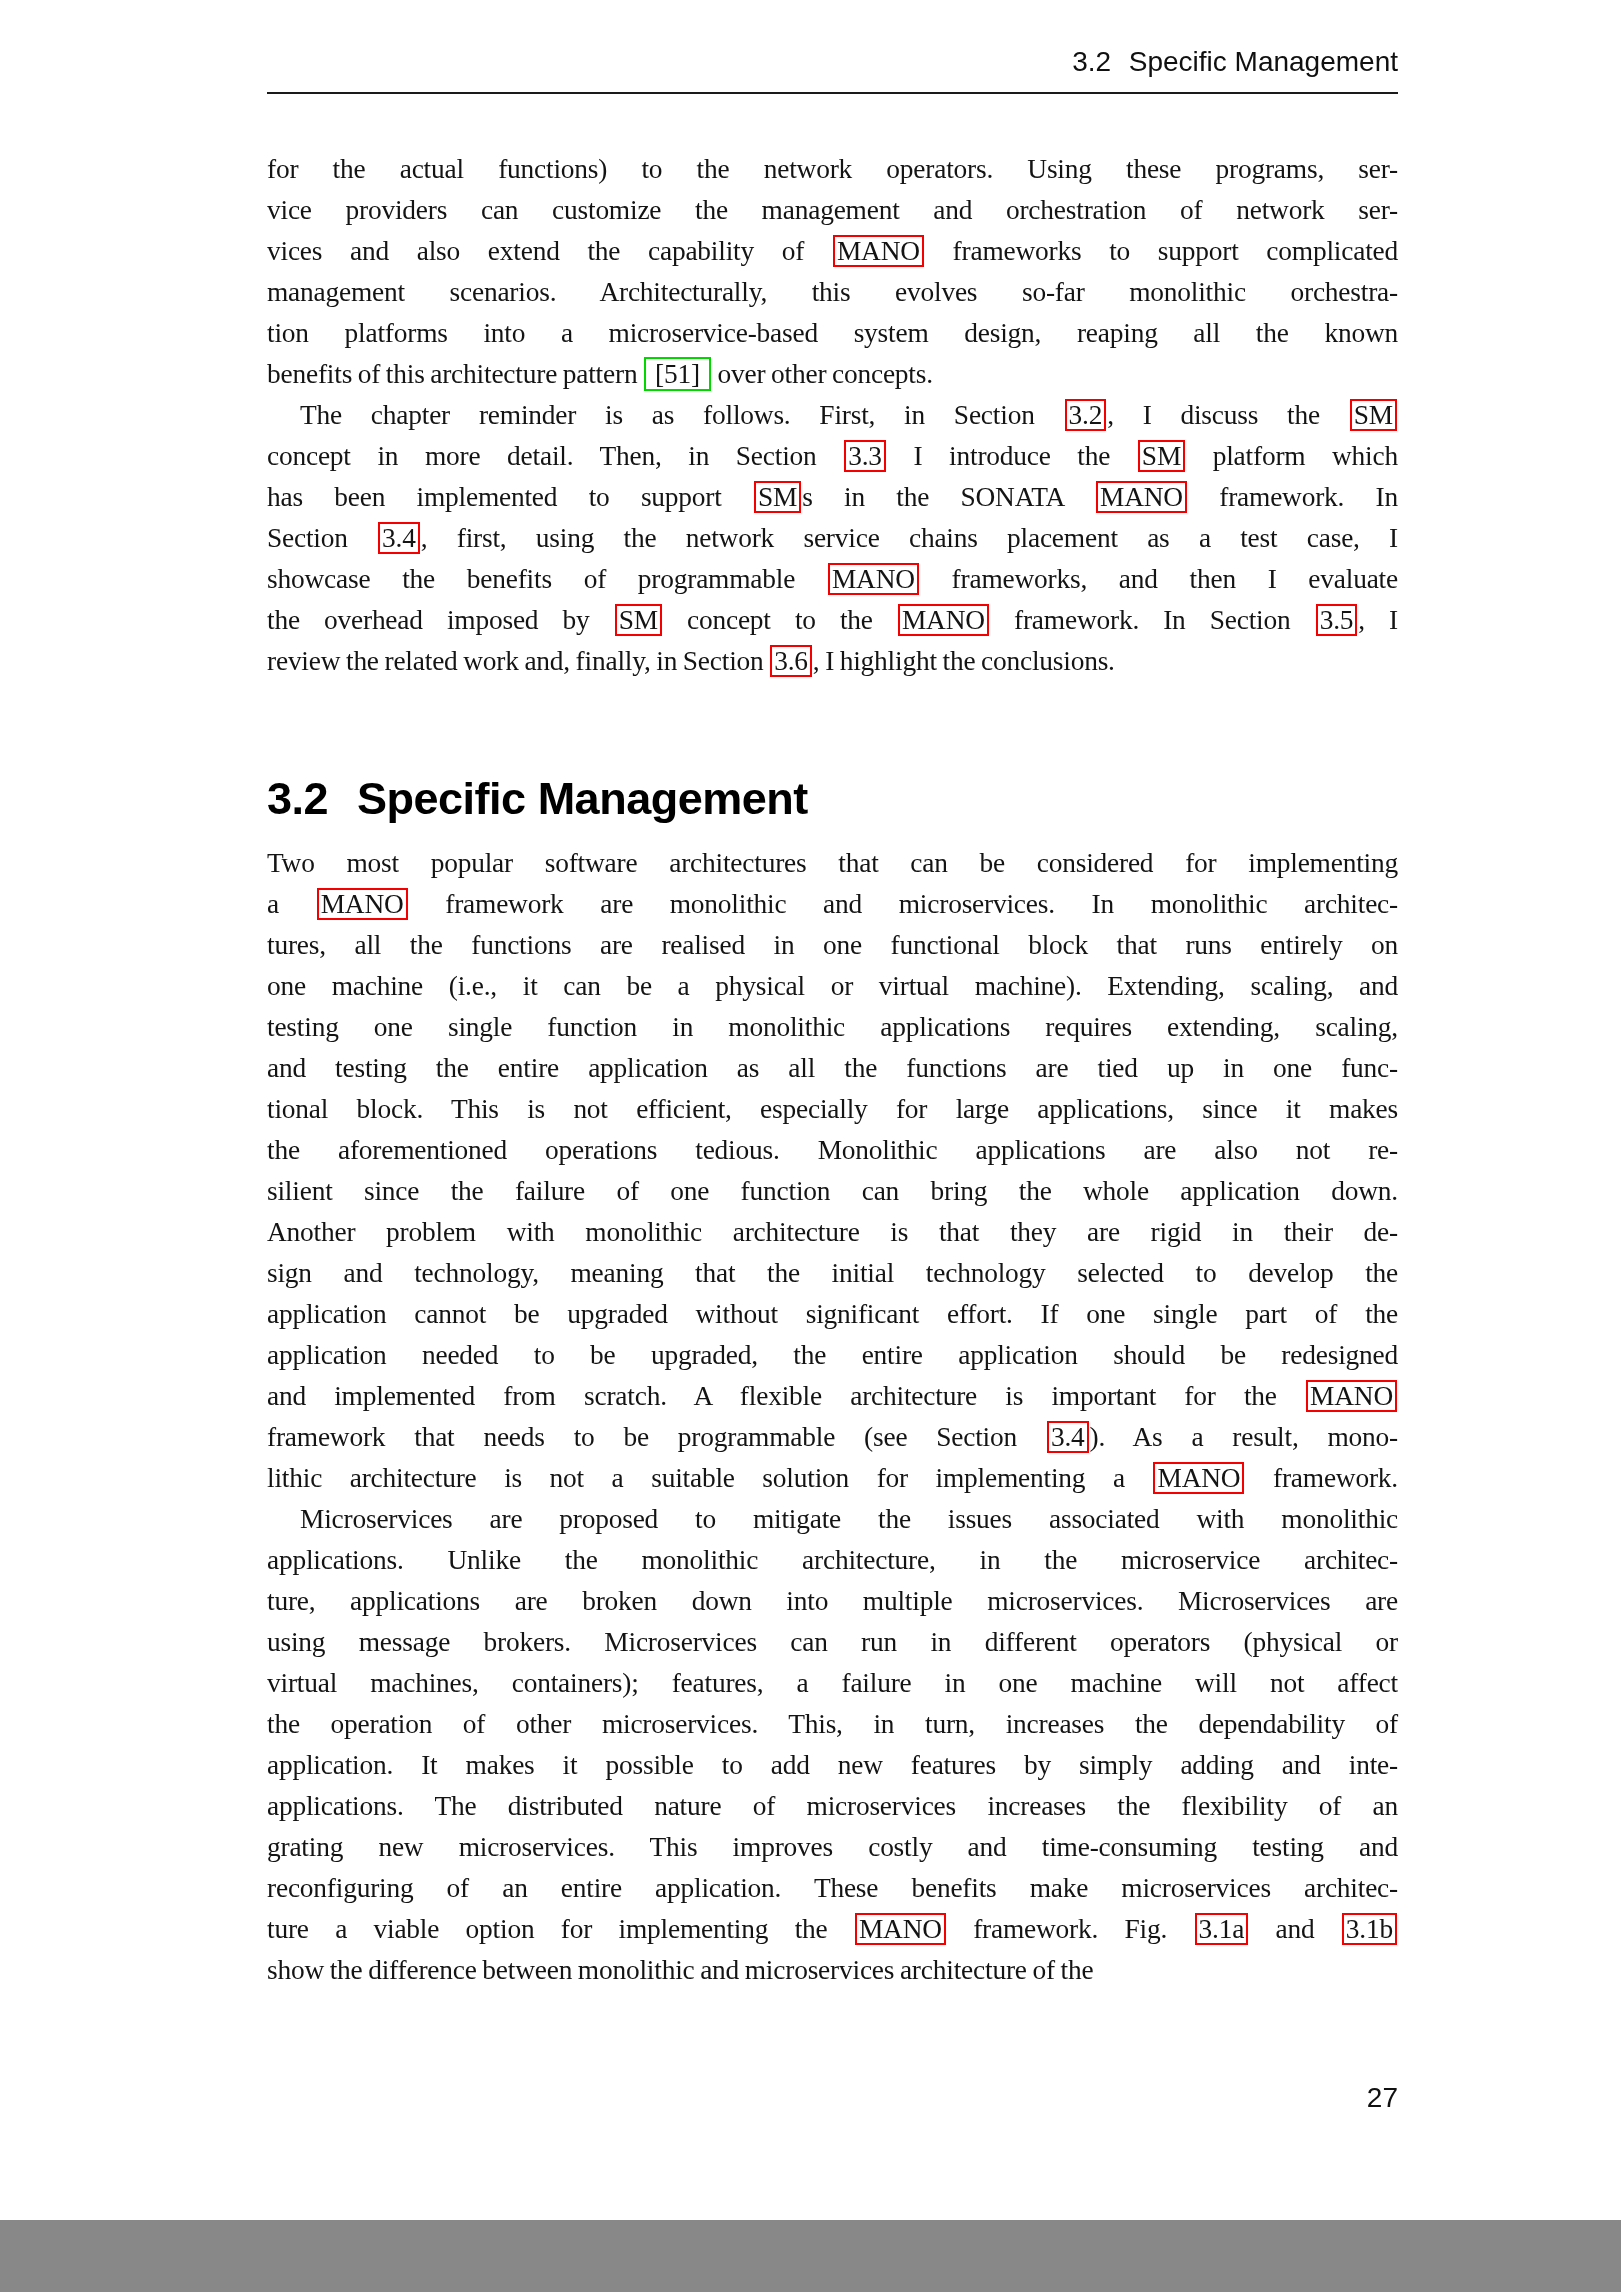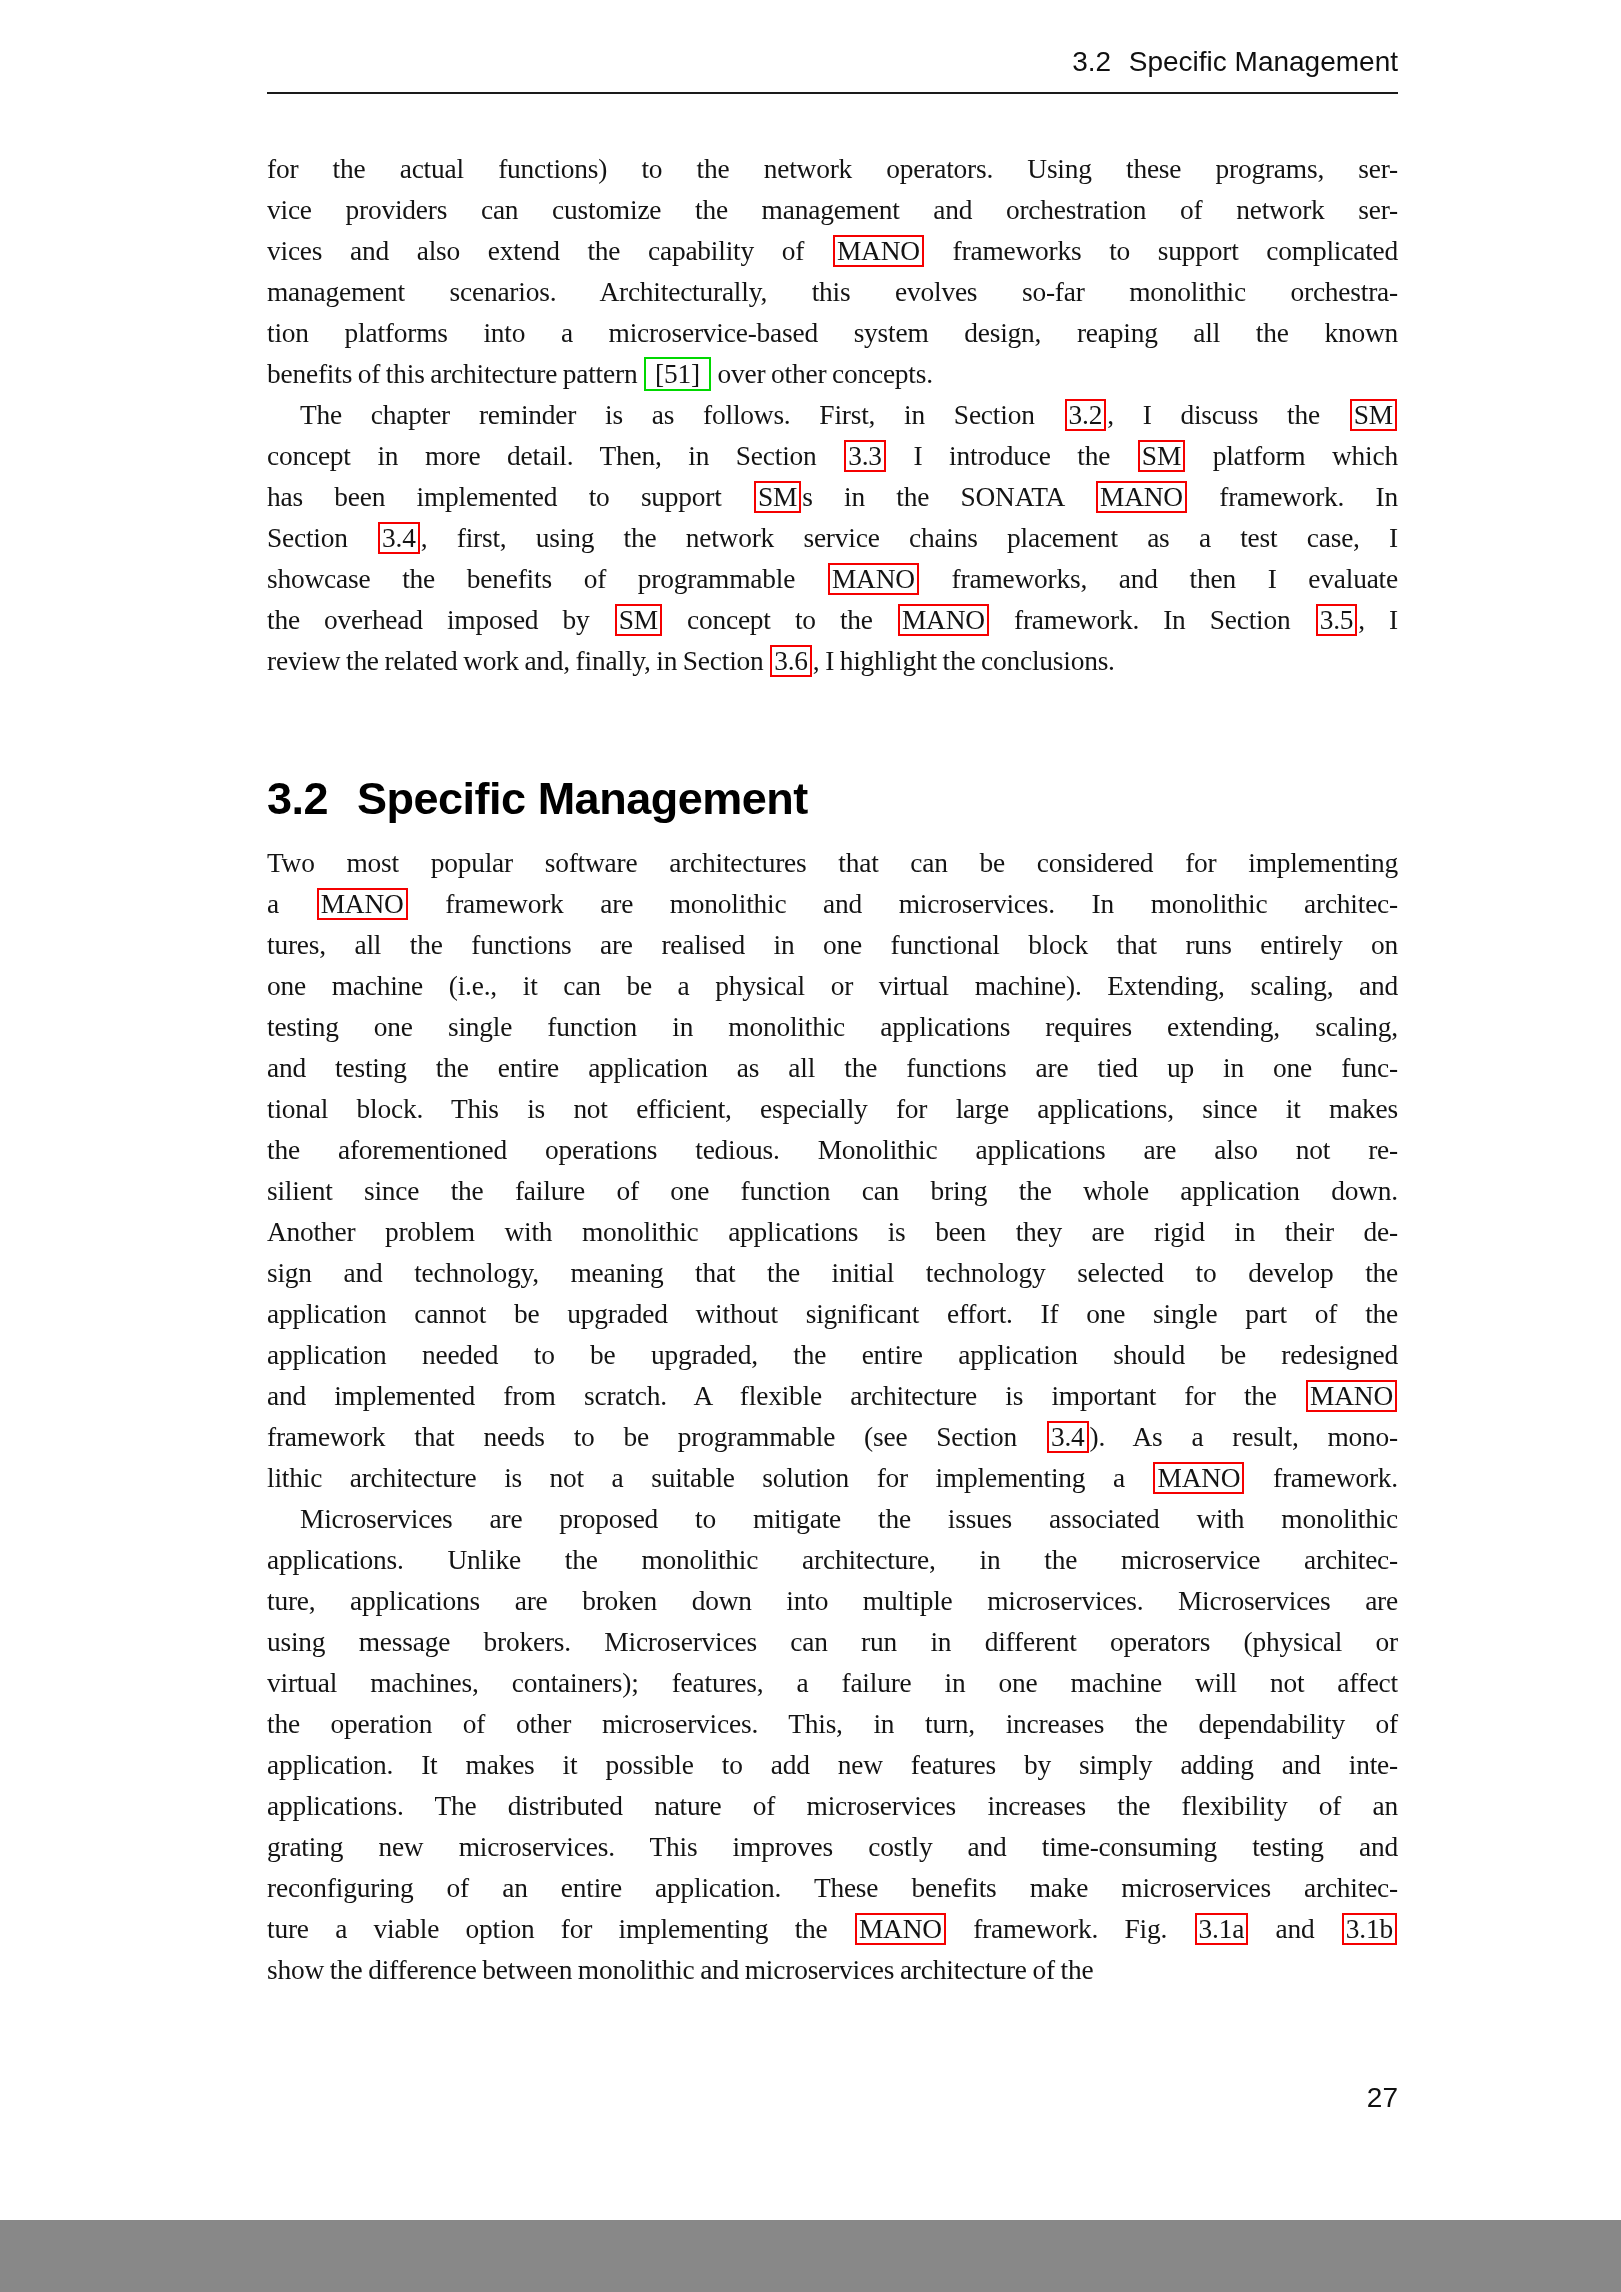--- a/index.html
+++ b/index.html
@@ -99,21 +99,21 @@
         <div class="para">
           <div class="line"><span>Two most popular software architectures that can be considered for implementing</span></div>
           <div class="line"><span>a </span><span class="lnk">MANO</span><span> framework are monolithic and microservices.  In monolithic architec-</span></div>
           <div class="line"><span>tures, all the functions are realised in one functional block that runs entirely on</span></div>
           <div class="line"><span>one machine (i.e., it can be a physical or virtual machine).  Extending, scaling, and</span></div>
           <div class="line"><span>testing one single function in monolithic applications requires extending, scaling,</span></div>
           <div class="line"><span>and testing the entire application as all the functions are tied up in one func-</span></div>
           <div class="line"><span>tional block.  This is not efficient, especially for large applications, since it makes</span></div>
           <div class="line"><span>the aforementioned operations tedious.  Monolithic applications are also not re-</span></div>
           <div class="line"><span>silient since the failure of one function can bring the whole application down.</span></div>
-          <div class="line"><span>Another problem with monolithic applications is been they are rigid in their de-</span></div>
+          <div class="line"><span>Another problem with monolithic architecture is that they are rigid in their de-</span></div>
           <div class="line"><span>sign and technology, meaning that the initial technology selected to develop the</span></div>
           <div class="line"><span>application cannot be upgraded without significant effort.  If one single part of the</span></div>
           <div class="line"><span>application needed to be upgraded, the entire application should be redesigned</span></div>
           <div class="line"><span>and implemented from scratch.  A flexible architecture is important for the </span><span class="lnk">MANO</span></div>
           <div class="line"><span>framework that needs to be programmable (see Section </span><span class="lnk">3.4</span><span>).  As a result, mono-</span></div>
           <div class="line"><span>lithic architecture is not a suitable solution for implementing a </span><span class="lnk">MANO</span><span> framework.</span></div>
         </div>
         <div class="para">
           <div class="line indent"><span>Microservices are proposed to mitigate the issues associated with monolithic</span></div>
           <div class="line"><span>applications.  Unlike the monolithic architecture, in the microservice architec-</span></div>

